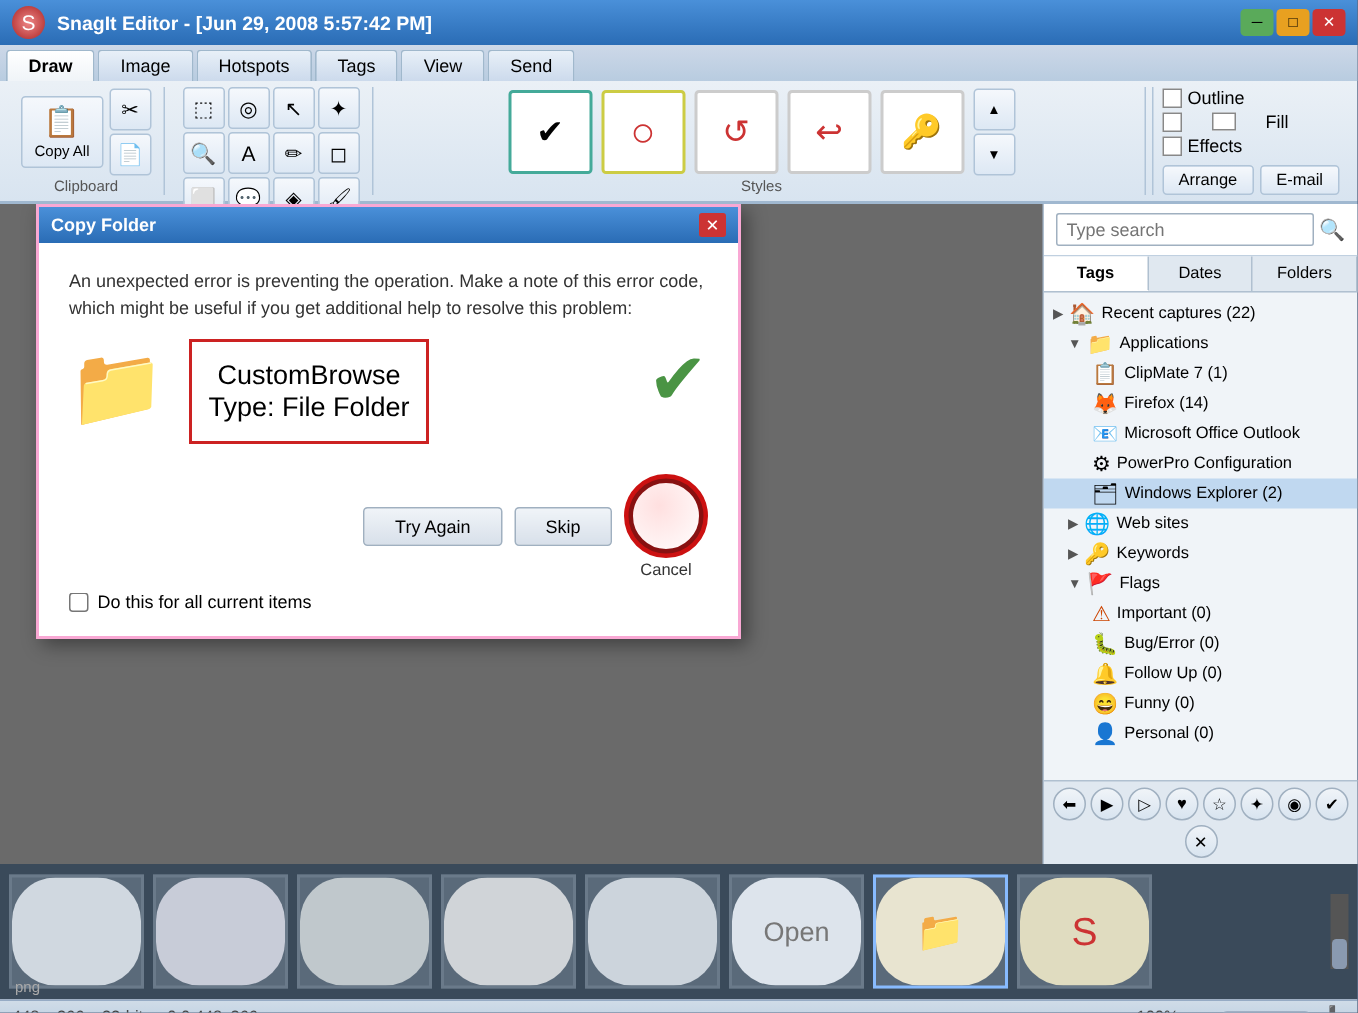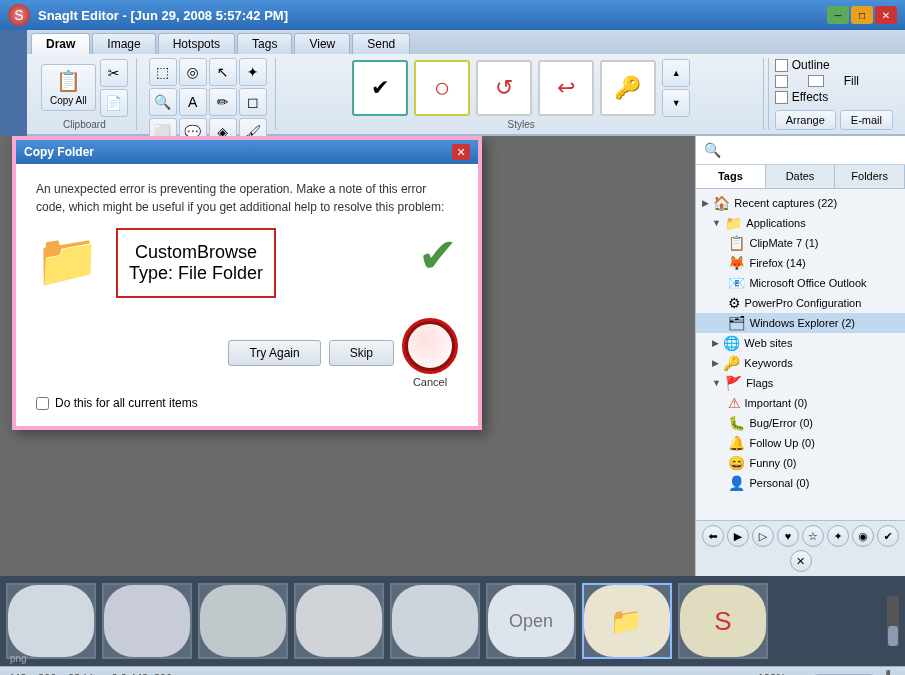--- a/index.html
+++ b/index.html
@@ -19,21 +19,20 @@
     #titlebar .win-buttons { display: flex; gap: 2px; }
     #titlebar .win-btn { width: 22px; height: 18px; border: none; cursor: pointer; font-size: 10px; border-radius: 3px; }
     #titlebar .min-btn { background: #5aaa5a; }
     #titlebar .max-btn { background: #e8a020; }
     #titlebar .close-btn { background: #cc3333; color: white; }
 
     
     #ribbon {
       background: linear-gradient(to bottom, #f0f4f8, #d8e4f0);
       border-bottom: 2px solid #a0b8d0;
-      margin-left: 27px;
     }
     #ribbon-tabs {
       display: flex;
       background: linear-gradient(to bottom, #cdd8e8, #b8cce0);
       height: 24px;
       align-items: flex-end;
       padding: 0 4px;
     }
     .ribbon-tab {
       padding: 3px 14px;
@@ -100,24 +99,24 @@
     #canvas-area {
       flex: 1;
       background: #6a6a6a;
       position: relative;
       overflow: hidden;
     }
 
     
     #dialog {
       position: absolute;
-      top: 0; left: 12px;
+      top: 0; left: 24px;
       width: 470px;
       background: white;
-      border: 4px solid #f9a8d4;
+      border: 2px solid #f9a8d4;
       box-shadow: 4px 4px 12px rgba(0,0,0,0.4);
       z-index: 10;
     }
     #dialog-titlebar {
       background: linear-gradient(to bottom, #4a90d9, #2a6cb5);
       color: white; padding: 4px 8px;
       display: flex; align-items: center; justify-content: space-between;
       font-size: 12px; font-weight: bold;
     }
     #dialog-close {
@@ -399,20 +398,21 @@
         <div id="checkbox-row">
           <input type="checkbox" id="applyall" style="">
           <label for="applyall">Do this for all current items</label>
         </div>
       </div>
     </div>
   </div>
 
   <div id="right-panel">
     <div id="search-bar">
+      <input id="search-input" type="text" placeholder="Type search" style="">
       <button id="search-btn">🔍</button>
     </div>
     <div id="panel-tabs">
       <div class="panel-tab active">Tags</div>
       <div class="panel-tab">Dates</div>
       <div class="panel-tab">Folders</div>
     </div>
     <div id="tree-area">
 
       <div class="tree-item">

